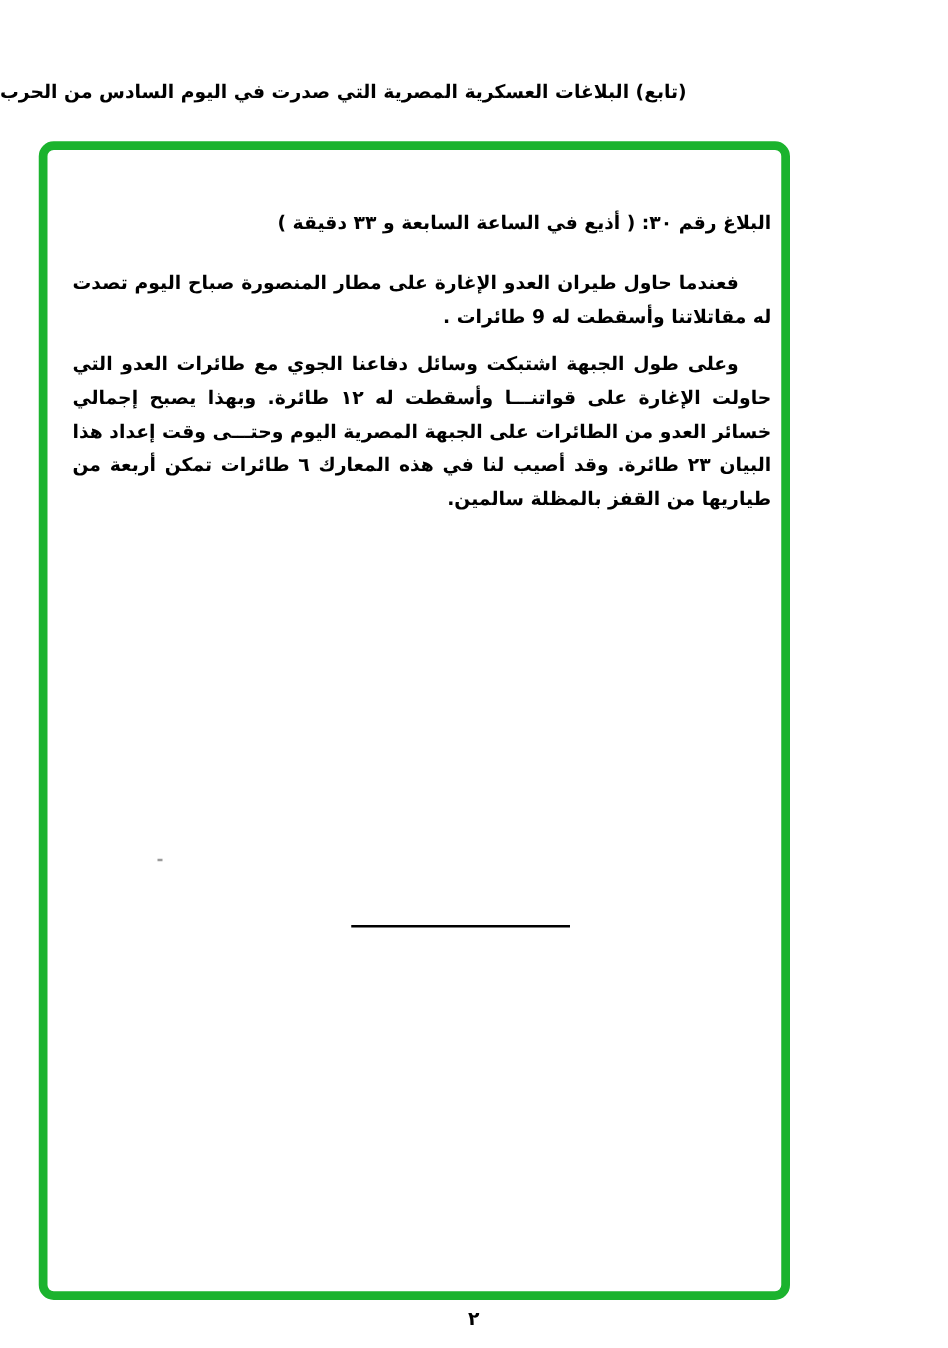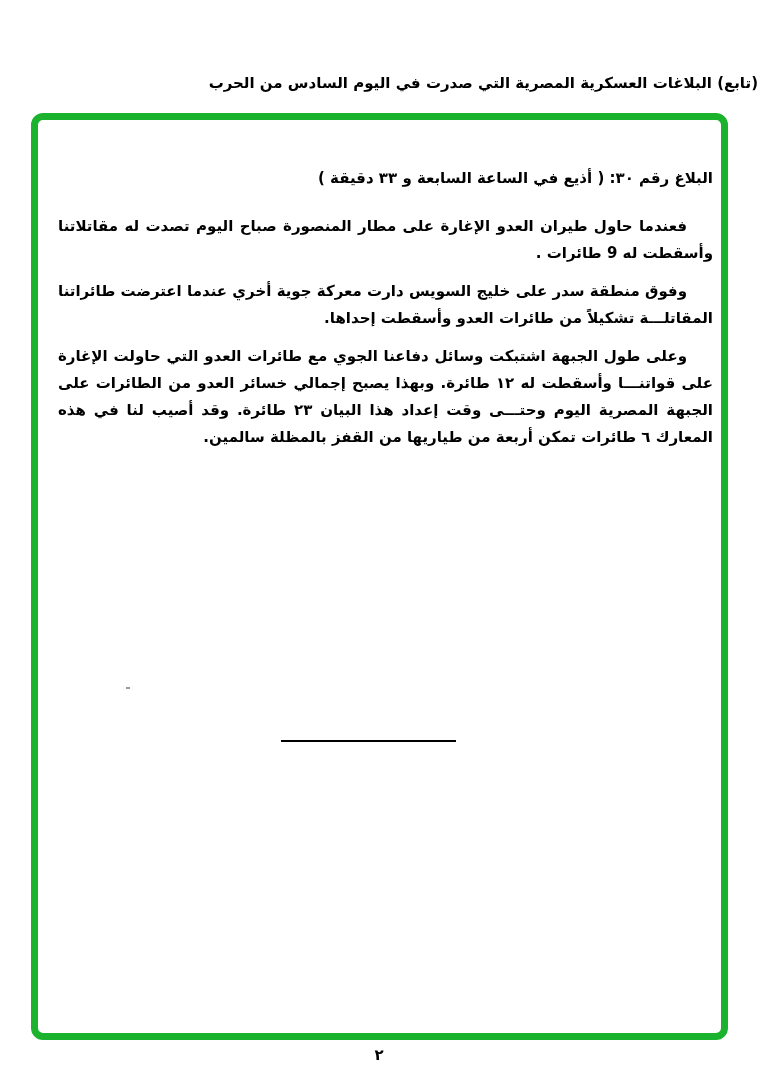--- a/index.html
+++ b/index.html
@@ -10,33 +10,33 @@
   html,body{width:758px;height:1078px;}
   body{
     background:#ffffff;
     font-family:"DejaVu Sans","Liberation Sans",sans-serif;
     color:var(--ink);
     position:relative;
     overflow:hidden;
   }
   .page-title{
     position:absolute;
-    top:72px;
+    top:62px;
     left:0;
     width:758px;
-    text-align:right;
+    text-align:left;
     font-size:15px;
     font-weight:700;
     line-height:22px;
   }
   .frame{
     position:absolute;
     left:31px;
     top:113px;
-    width:697px;
+    width:601px;
     height:927px;
     border:7px solid var(--frame-green);
     border-radius:12px;
     background:#ffffff;
   }
   .content{
     direction:rtl;
     padding:45px 8px 0 20px;
     font-weight:700;
     font-size:15px;
@@ -87,21 +87,20 @@
 
   <div class="frame">
     <div class="content">
 
       <p class="heading">البلاغ رقم ٣٠: ( أذيع في الساعة السابعة و ٣٣ دقيقة )</p>
 
 
       <p class="para">فعندما حاول طيران العدو الإغارة على مطار المنصورة صباح اليوم تصدت له مقاتلاتنا وأسقطت له 9 طائرات .</p>
 
 
-      <p class="para">وفوق منطقة سدر على خليج السويس دارت معركة جوية أخري عندما اعترضت طائراتنا المقاتلـــة تشكيلاً من طائرات العدو وأسقطت إحداها.</p>
 
 
       <p class="para">وعلى طول الجبهة اشتبكت وسائل دفاعنا الجوي مع طائرات العدو التي حاولت الإغارة على قواتنـــا وأسقطت له ١٢ طائرة. وبهذا يصبح إجمالي خسائر العدو من الطائرات على الجبهة المصرية اليوم وحتـــى وقت إعداد هذا البيان ٢٣ طائرة. وقد أصيب لنا في هذه المعارك ٦ طائرات تمكن أربعة من طياريها من القفز بالمظلة سالمين.</p>
 
     </div>
   </div>
 
   <div class="rule"></div>
   <div class="speck"></div>
 

